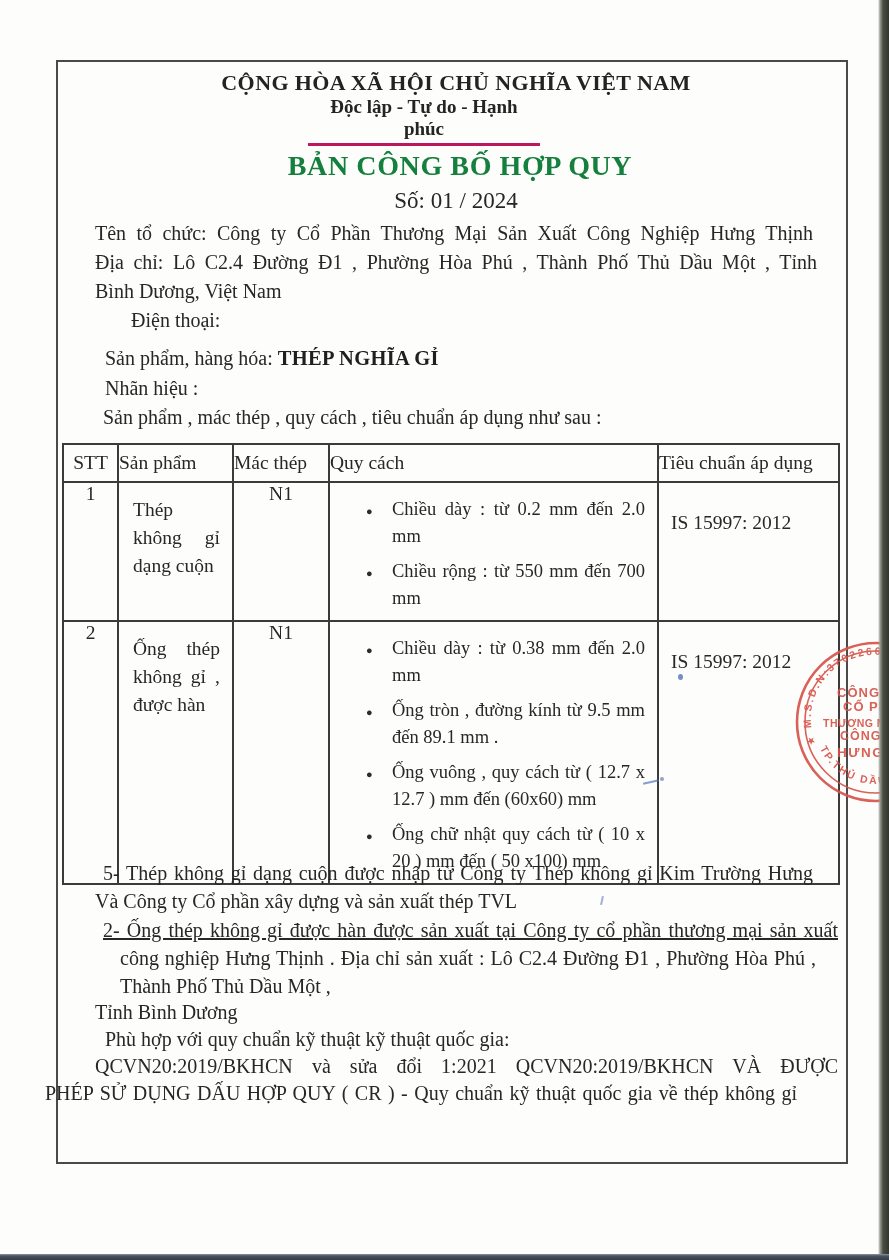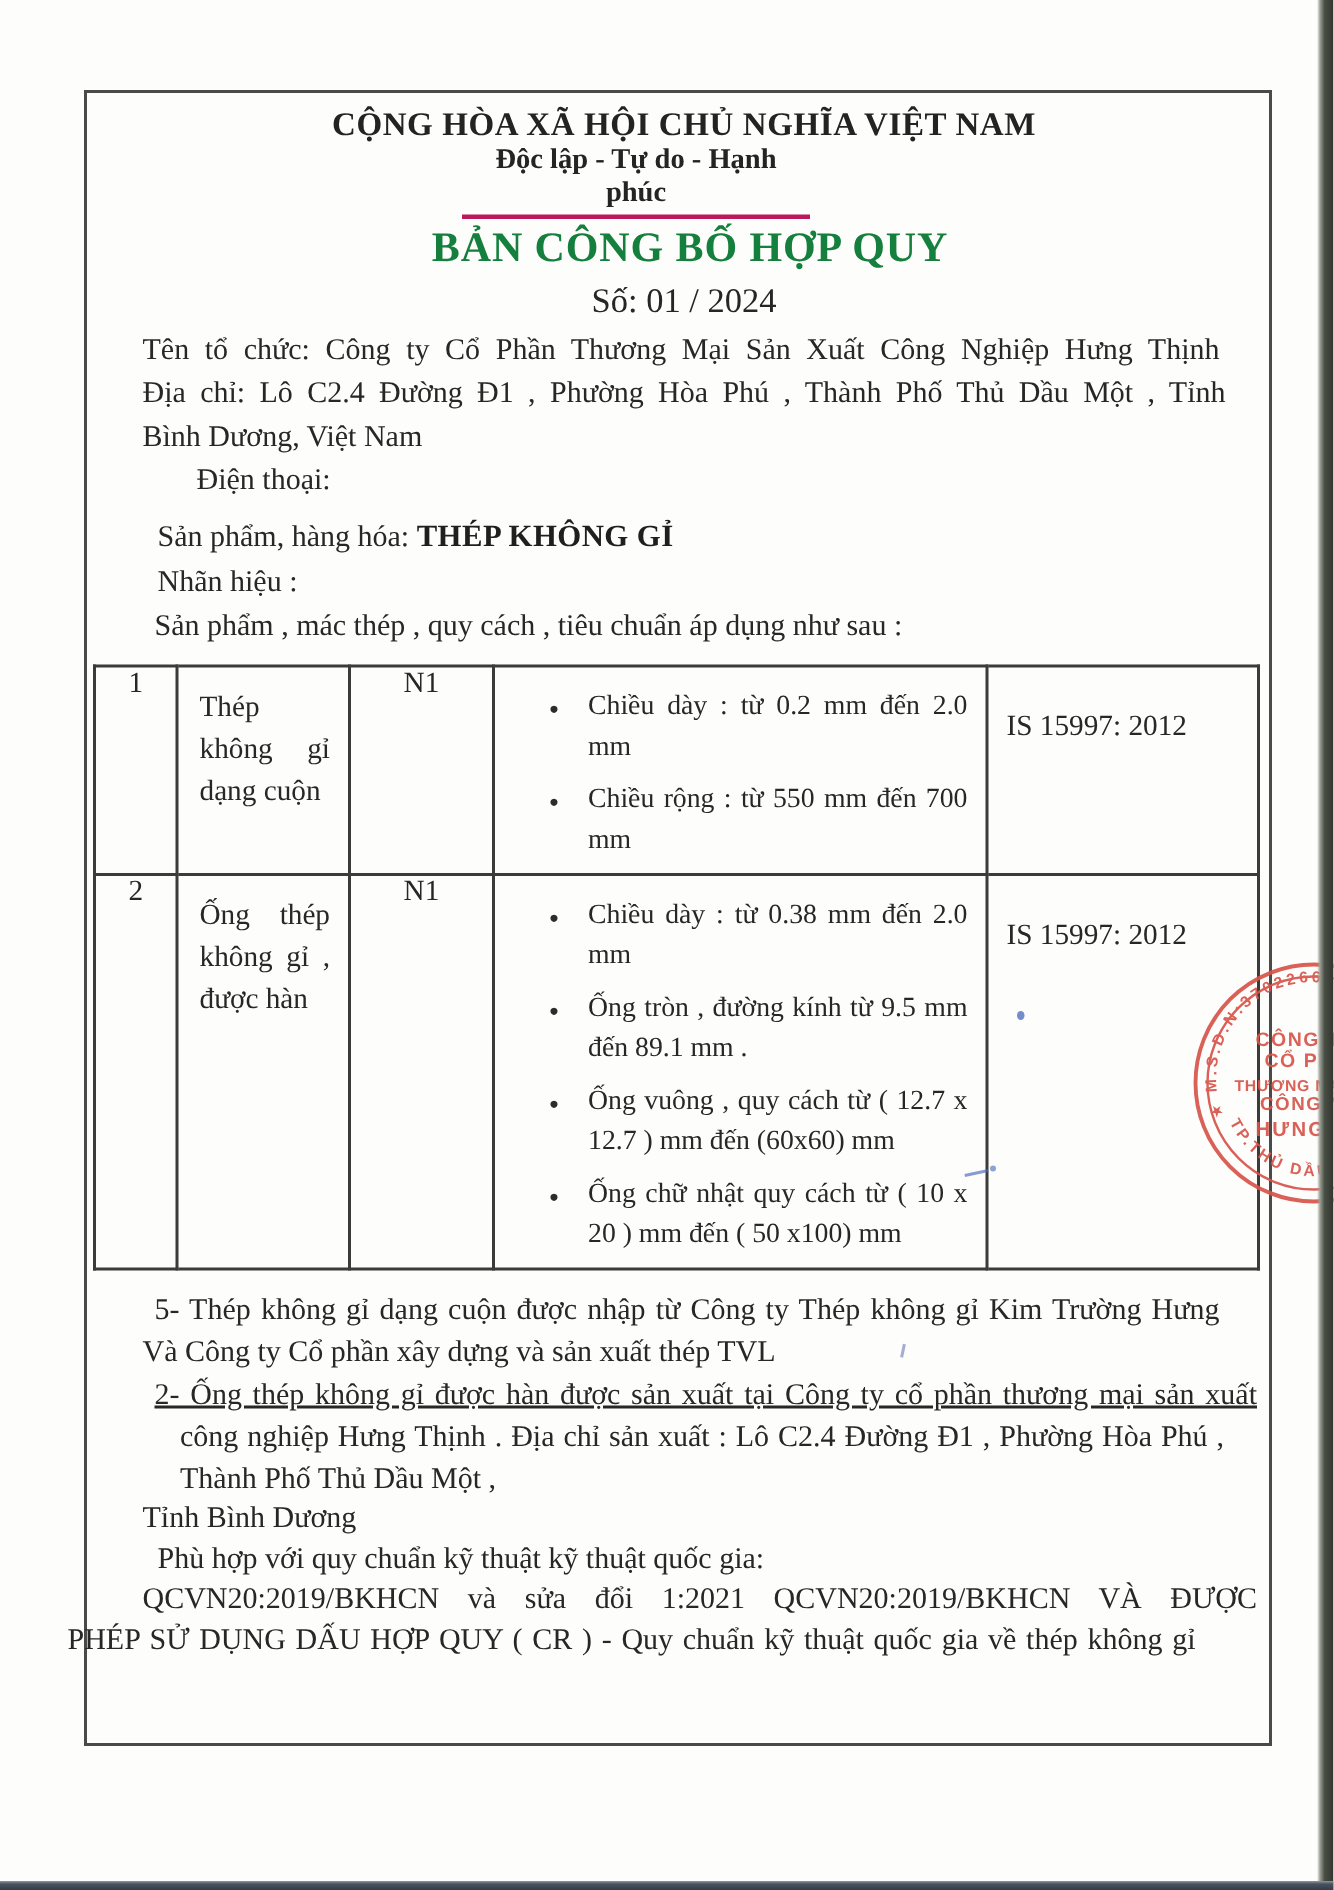--- a/index.html
+++ b/index.html
@@ -75,34 +75,41 @@
 <div class="abs nat-title">CỘNG HÒA XÃ HỘI CHỦ NGHĨA VIỆT NAM</div>
 <div class="abs motto">Độc lập - Tự do - Hạnh phúc</div>
 <div class="abs doc-title">BẢN CÔNG BỐ HỢP QUY</div>
 <div class="abs doc-number">Số: 01 / 2024</div>
 
 <div class="abs bodyline jl org">Tên tổ chức: Công ty Cổ Phần Thương Mại Sản Xuất Công Nghiệp Hưng Thịnh</div>
 <div class="abs bodyline jl addr1">Địa chỉ: Lô C2.4 Đường Đ1 , Phường Hòa Phú , Thành Phố Thủ Dầu Một , Tỉnh</div>
 <div class="abs bodyline addr2">Bình Dương, Việt Nam</div>
 <div class="abs bodyline phone">Điện thoại:</div>
 <div class="abs bodyline product">
-  <span>Sản phẩm, hàng hóa:</span><b>THÉP KHÔNG GỈ</b>
+  <span>Sản phẩm, hàng hóa:</span><b>THÉP NGHĨA GỈ</b>
 </div>
 <div class="abs bodyline brand">Nhãn hiệu :</div>
 <div class="abs bodyline intro">Sản phẩm , mác thép , quy cách , tiêu chuẩn áp dụng như sau :</div>
 
 <table class="spec">
   <colgroup>
     <col style="width:55px">
       <col style="width:115px">
       <col style="width:96px">
       <col style="width:329px">
       <col style="width:181px">
   </colgroup>
   <tbody>
+      <tr class="hd">
+    <td class="c-stt">STT</td>
+    <td class="pad">Sản phẩm</td>
+    <td class="pad">Mác thép</td>
+    <td class="pad">Quy cách</td>
+    <td class="pad">Tiêu chuẩn áp dụng</td>
+  </tr>
   <tr class="r1">
     <td class="c-stt cellpad">1</td>
     <td>
           <div class="pcell">Thép không gỉ dạng cuộn</div>
         </td>
     <td class="c-stt cellpad">N1</td>
     <td>
       <div class="speccell">
         <div class="spec-item">
           <span class="blt">●</span>

